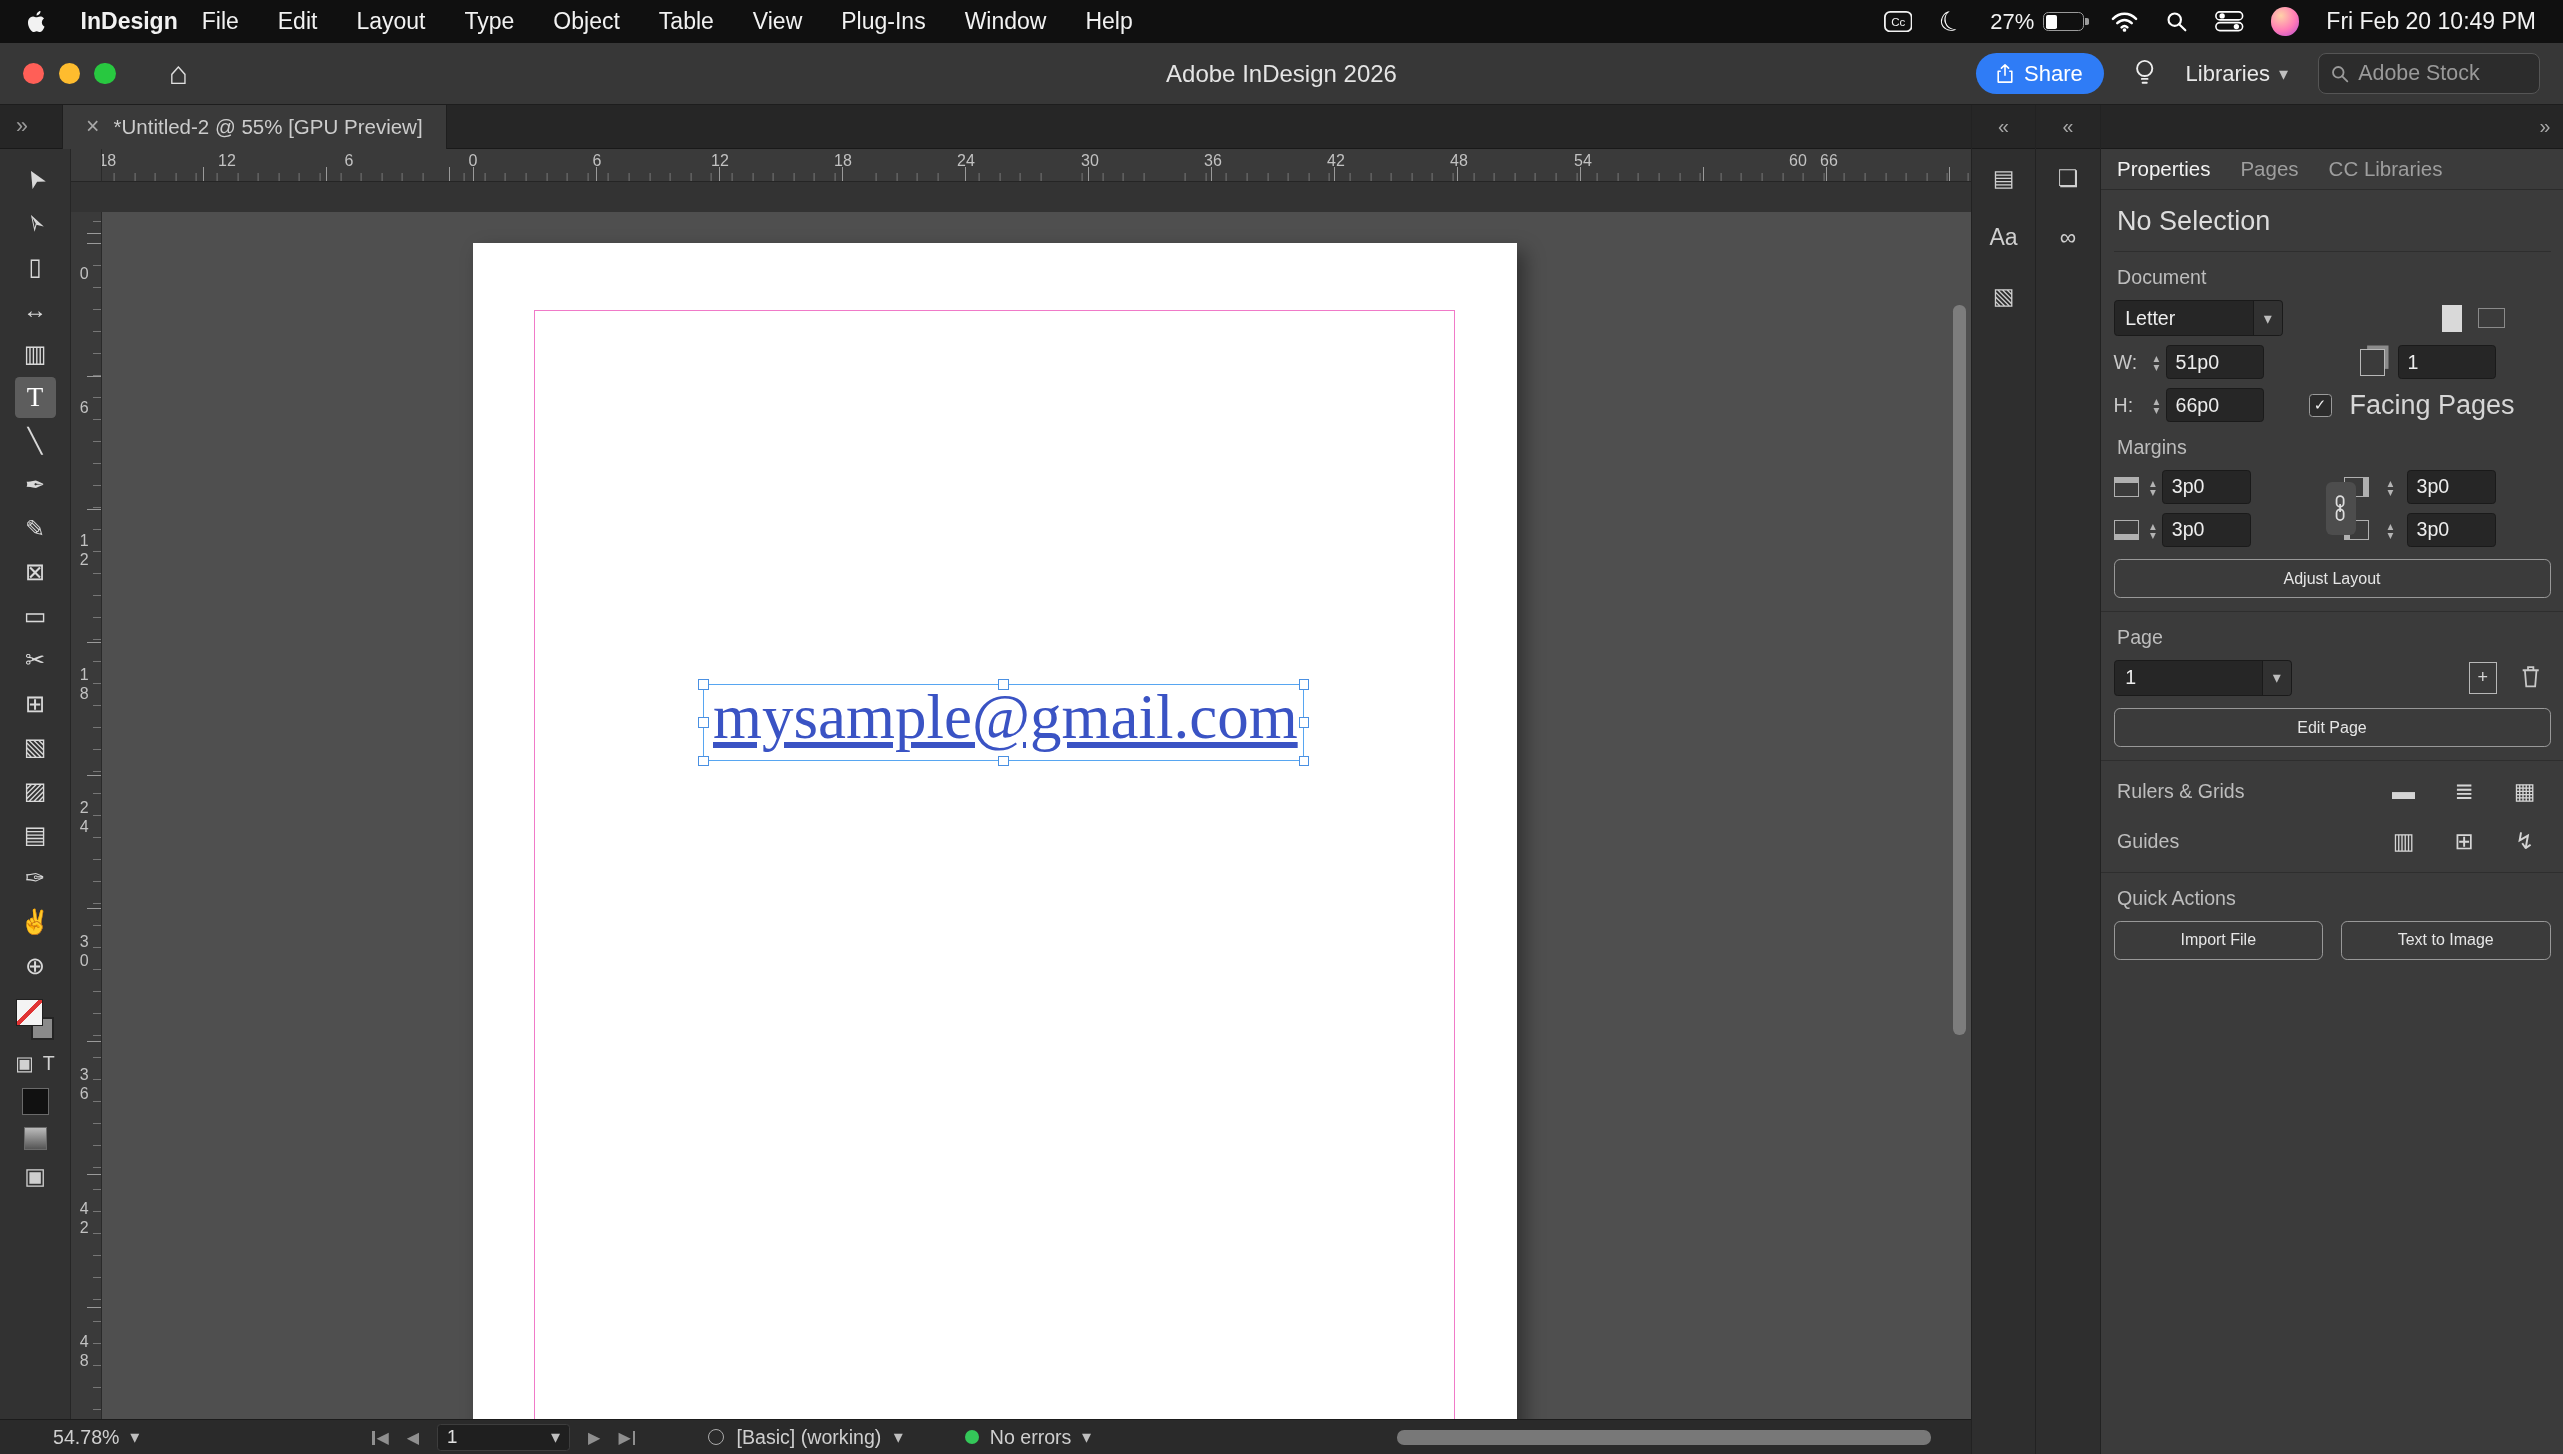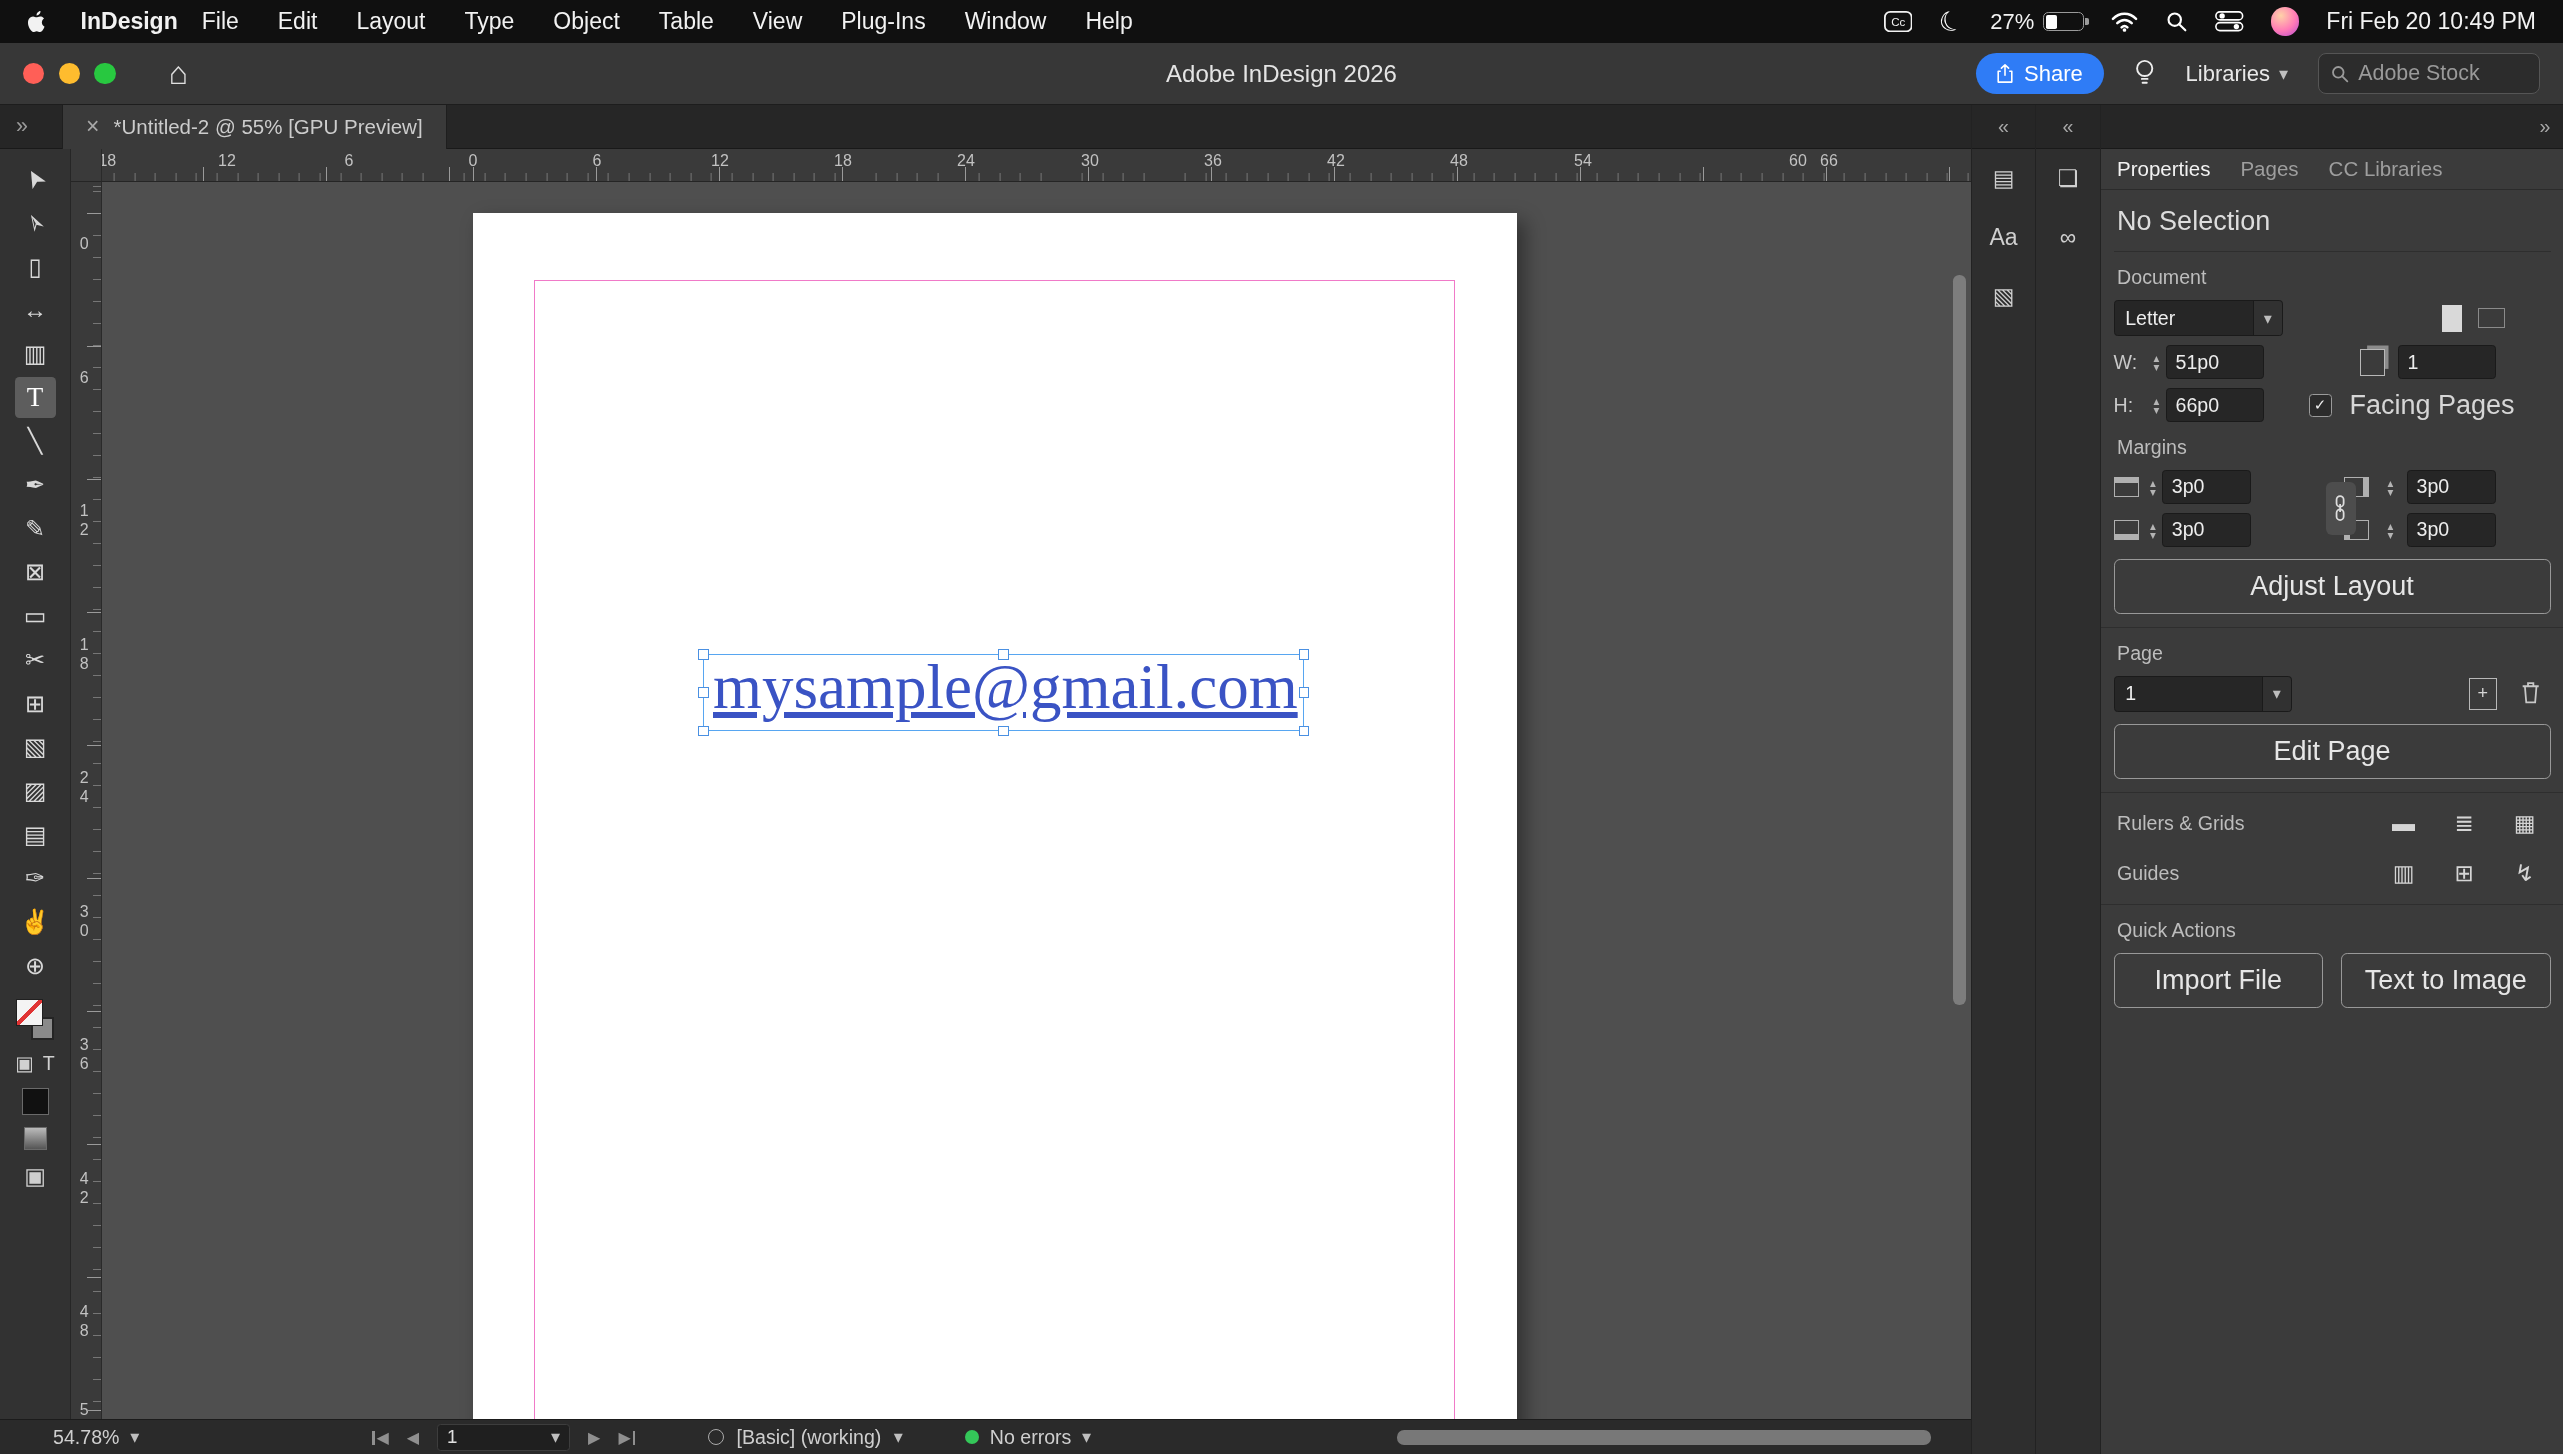--- a/index.html
+++ b/index.html
@@ -60,21 +60,21 @@
   .fs-pair { position:relative; width:41px; height:41px; }
   .stroke-sw { position:absolute; right:1.8px; bottom:0; width:23px; height:23px; border:2.7px solid #242424; background:#8a8a8a; }
   .fill-sw { position:absolute; left:1.8px; top:0; width:27px; height:27px; border:1.8px solid #202020; background:
       linear-gradient(135deg, transparent 44%, #e03434 44%, #e03434 56%, transparent 56%), #f4f4f4; }
   .fa-row { display:flex; gap:9px; color:#d0d0d0; font-size:19.6px; align-items:center; }
   .apply-black { width:27px; height:27px; background:#111; border:1.8px solid #6a6a6a; }
   .apply-grad { width:23px; height:23px; background:linear-gradient(#bbb,#555); border:1.8px solid #6a6a6a; }
   .screen-mode { color:#cfcfcf; font-size:23px; }
 
   
-  .rulerwrap { flex:1; display:flex; flex-direction:column; }
+  .rulerwrap { flex:1; display:flex; flex-direction:column;gap:30px; }
   .toprow { display:flex; height:33px; }
   .ruler-corner { width:31px; background:#3a3a3a; border-right:0.9px solid #2a2a2a; border-bottom:0.9px solid #252525; }
   .hruler { flex:1; position:relative; background:#3a3a3a; border-bottom:0.9px solid #252525; overflow:hidden; }
   .hruler::before { content:""; position:absolute; left:0; right:0; bottom:0; height:8px;
     background:repeating-linear-gradient(to right,#767676 0 0.9px,transparent 0.9px 20.6px); background-position:11.6px 0; }
   .hruler::after { content:""; position:absolute; left:0; right:0; bottom:0; height:14.2px;
     background:repeating-linear-gradient(to right,#9a9a9a 0 0.9px,transparent 0.9px 123px); background-position:371px 0; }
   .hl { position:absolute; top:2.7px; transform:translateX(-50%); color:#c2c2c2; font-size:16px; }
   .bottomrow { flex:1; display:flex; }
   .vruler { width:31px; position:relative; background:#3a3a3a; border-right:0.9px solid #2a2a2a; overflow:hidden; }
@@ -142,21 +142,21 @@
     display:flex; align-items:center; justify-content:center; color:#efefef; font-size:15px; margin-right:10.7px; }
   .cb-label { color:#d6d6d6; font-size:27px; }
   .orient { display:flex; gap:16px; margin-left:auto; margin-right:46px; align-items:center; }
   .portrait { width:19.6px; height:27px; background:#d9d9d9; border:1.8px solid #d9d9d9; }
   .landscape { width:27px; height:19.6px; border:1.8px solid #8a8a8a; }
   .m-icon { width:25px; height:19.6px; border:1.8px solid #b0b0b0; margin-right:5.3px; }
   .m-top { border-top-width:6.2px; } .m-bottom { border-bottom-width:6.2px; }
   .m-left { border-left-width:6.2px; } .m-right { border-right-width:6.2px; }
   .link-btn { position:absolute; left:212px; top:12.5px; width:30px; height:53px; background:#4d4d4d;
     border-radius:6.2px; display:flex; align-items:center; justify-content:center; }
-  .ghost-btn { border:1.8px solid #989898; border-radius:6.2px; color:#e6e6e6; font-size:27px; height:55px;
+  .ghost-btn { border:1.8px solid #989898; border-radius:6.2px; color:#e6e6e6; font-size:16px; height:39px;
     display:flex; align-items:center; justify-content:center; background:transparent; }
   .full { width:100%; margin:12.5px 0; }
   .divider { height:0.9px; background:#2e2e2e; margin:10.7px -12.5px; }
   .icon-btn { width:41px; height:37px; display:flex; align-items:center; justify-content:center; color:#d5d5d5; font-size:23px; }
   .icon-row { display:flex; align-items:center; margin:12.5px 0; }
   .icon-row .icons { display:flex; gap:19.6px; margin-left:auto; margin-right:5.3px; }
   .sm-page-btn { position:relative; width:28.5px; height:32px; border:1.8px solid #b8b8b8; display:flex; align-items:center; justify-content:center; color:#d5d5d5; font-size:18px; }
   .qa-row { display:flex; gap:18px; margin:10.7px 0; }
   .qa-row .ghost-btn { flex:1; }
 </style>

